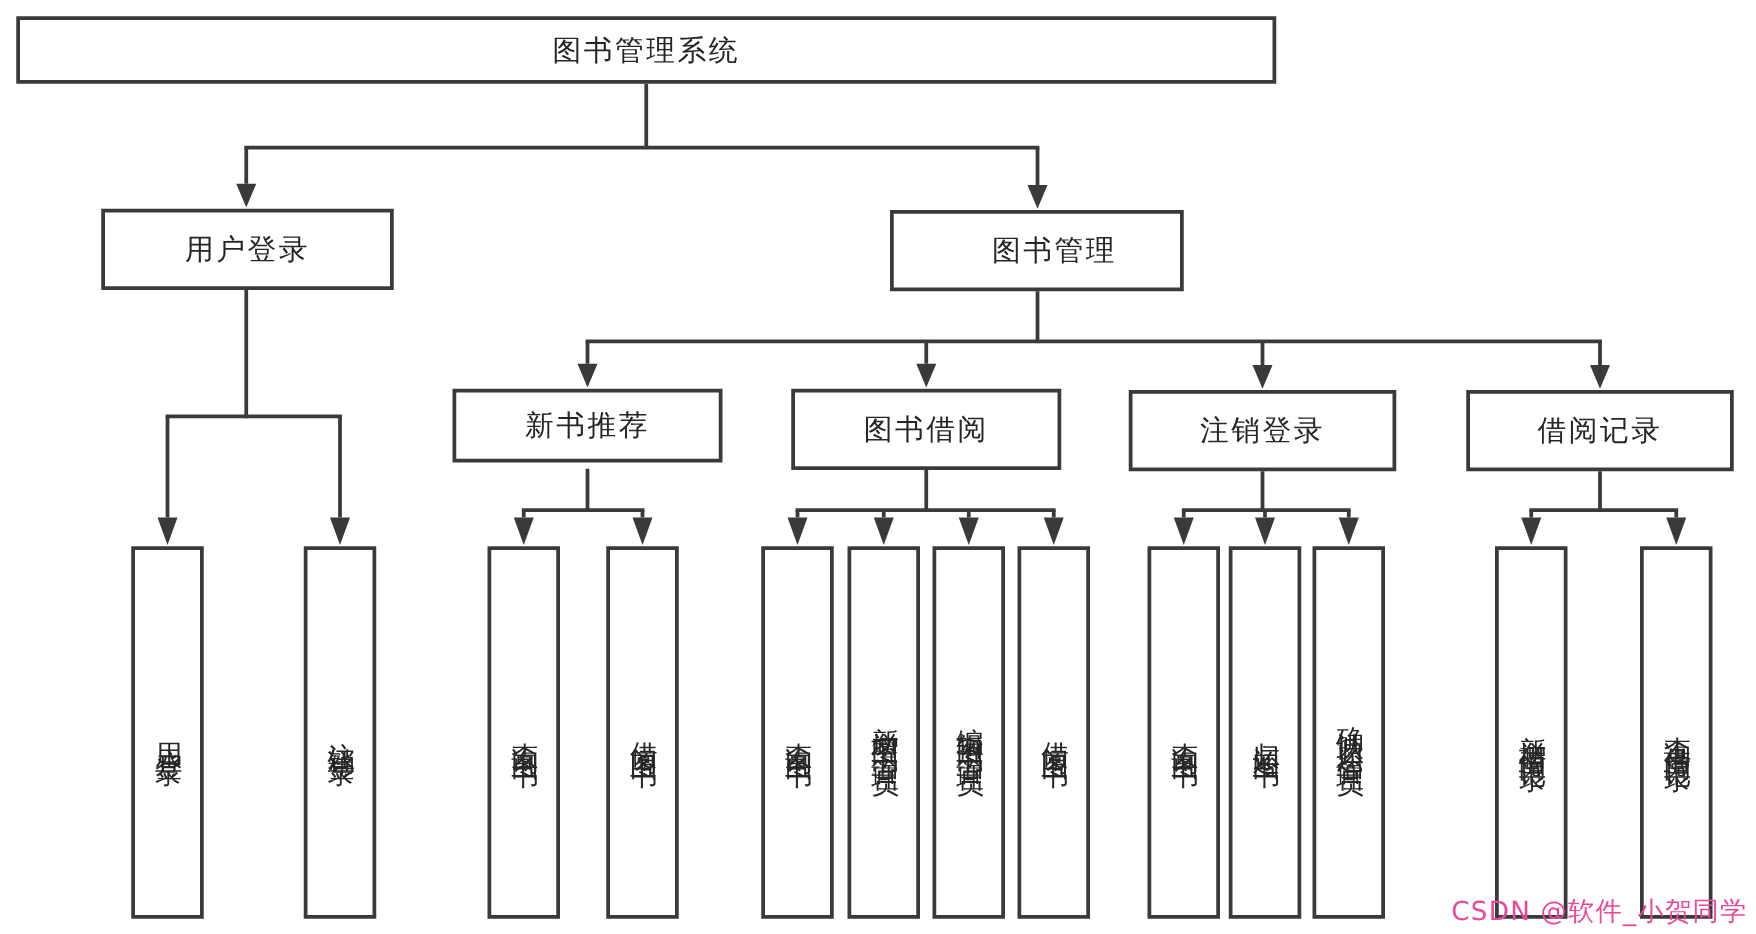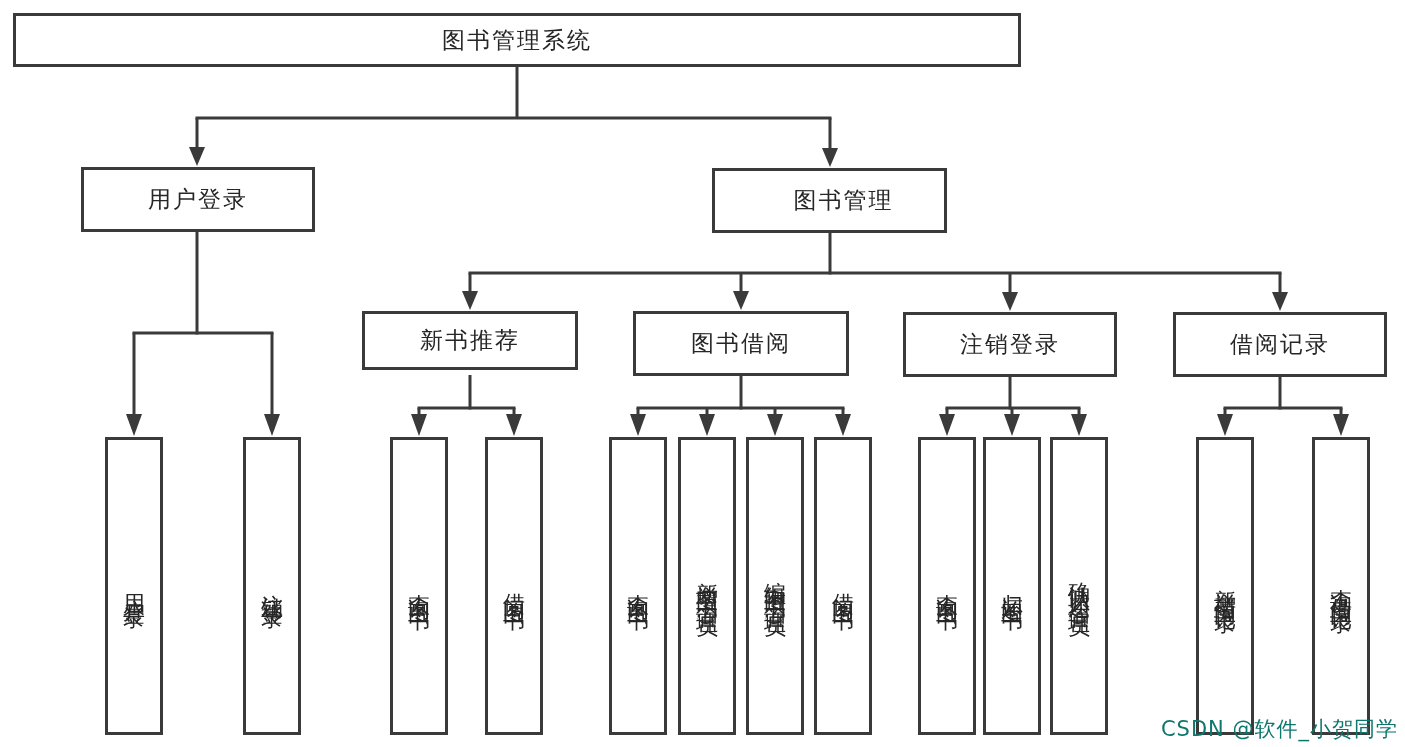--- a/index.html
+++ b/index.html
@@ -25,21 +25,21 @@
   .n-borrow{left:633px;top:311px;width:216px;height:65px;}
   .n-current{left:903px;top:312px;width:214px;height:65px;}
   .n-records{left:1173px;top:312px;width:214px;height:65px;}
   .leaf{top:437px;width:58px;height:298px;}
   .l-1a{left:105px;} .l-1b{left:243px;}
   .l-2a{left:390px;} .l-2b{left:485px;}
   .l-3a{left:609px;} .l-3b{left:678px;} .l-3c{left:746px;} .l-3d{left:814px;}
   .l-4a{left:918px;} .l-4b{left:983px;} .l-4c{left:1050px;}
   .l-5a{left:1196px;} .l-5b{left:1312px;}
   .watermark{
-    position:absolute;right:7px;bottom:4px;font-size:21px;color:#0f766e;
+    position:absolute;right:7px;bottom:4px;font-size:21px;color:#ec4899;
     letter-spacing:1px;z-index:5;white-space:nowrap;
   }
   .line{stroke:#3a3a3a;stroke-width:3;fill:none;}
   .arrowhead{fill:#3a3a3a;stroke:none;}
 </style>
 </head>
 <body>
 
 <div id="stage">
 

